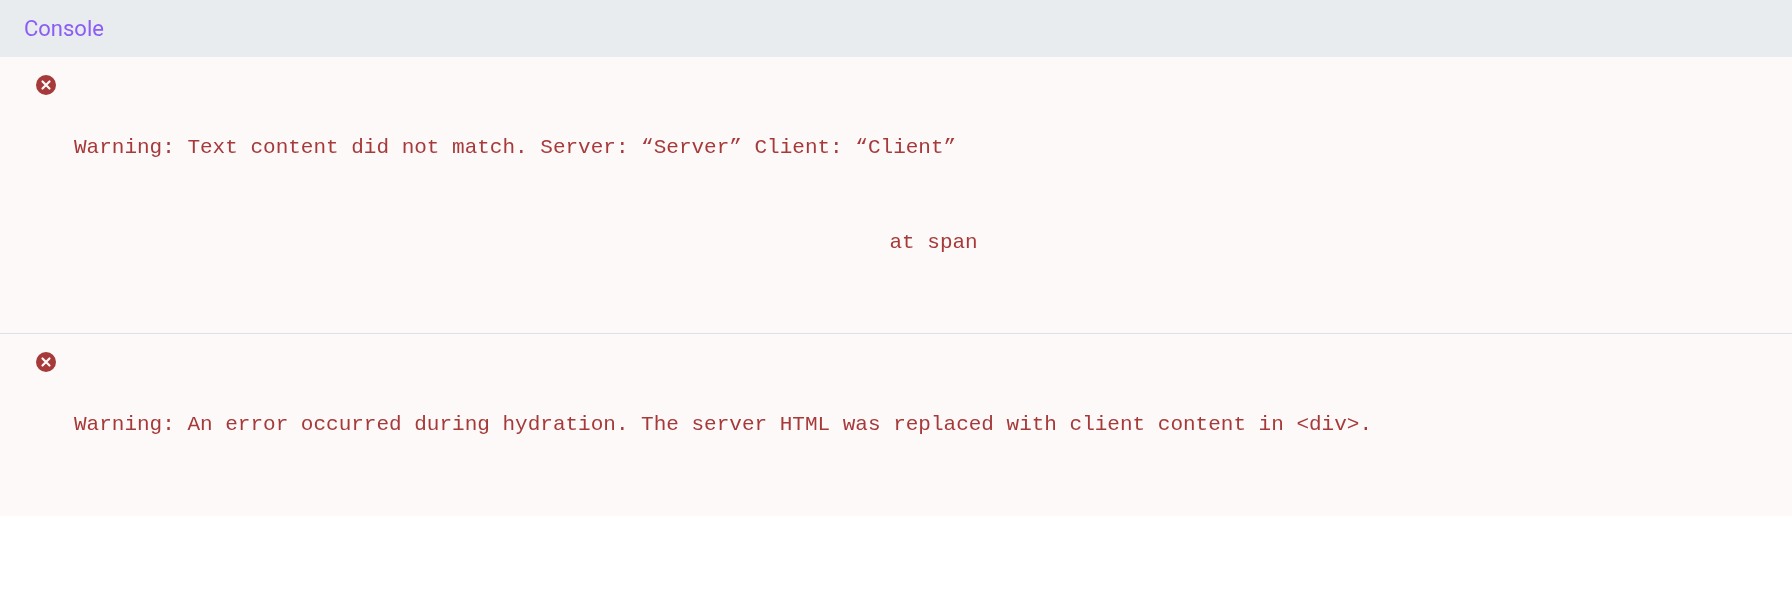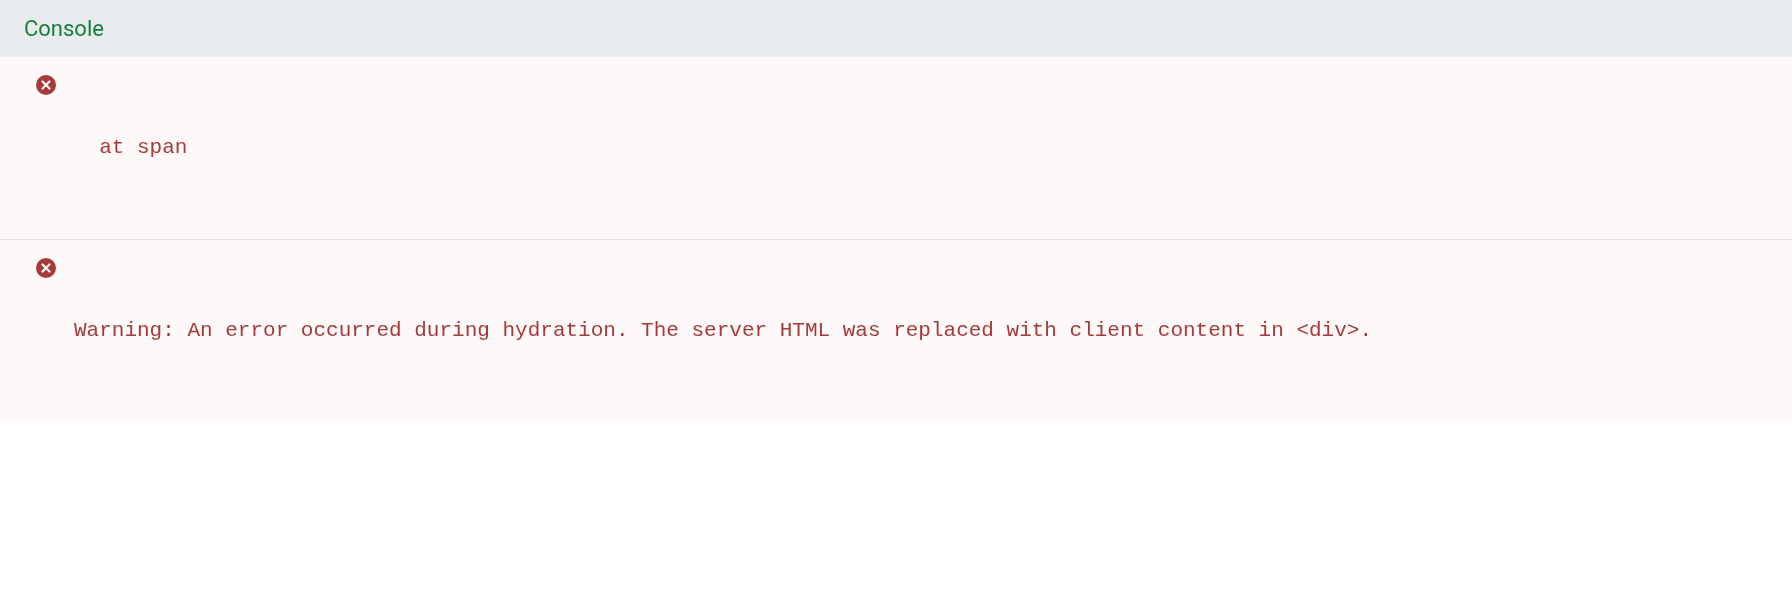--- a/index.html
+++ b/index.html
@@ -8,21 +8,21 @@
       box-sizing: border-box;
     }
     body {
       font-family: -apple-system, BlinkMacSystemFont, "Segoe UI", Roboto, Helvetica, Arial, sans-serif;
       background: #ffffff;
       width: 1792px;
     }
     .console-header {
       background: #e9ecef;
       padding: 16px 24px;
-      color: #15803d;
+      color: #8b5cf6;
       font-size: 22px;
       font-weight: 400;
     }
     .console-body {
       background: #ffffff;
     }
     .console-entry {
       display: flex;
       align-items: flex-start;
       padding: 12px 24px 12px 36px;
@@ -46,20 +46,21 @@
     .entry-content {
       flex: 1;
       white-space: pre;
     }
     .entry-message {
       display: block;
     }
     .entry-stack-line {
       display: block;
       padding-left: 2ch;
+      text-align: center;
     }
     .error-icon-svg {
       display: block;
     }
   </style>
 </head>
 <body>
 
 <div class="console-header">
   <span>Console</span>
@@ -68,20 +69,21 @@
 <div class="console-body">
 
   <div class="console-entry">
     <span class="entry-icon">
       <svg class="error-icon-svg" viewBox="0 0 20 20" width="20" height="20">
         <circle cx="10" cy="10" r="10" fill="#a63a3a"></circle>
         <path d="M6.5 6.5 L13.5 13.5 M13.5 6.5 L6.5 13.5" stroke="#fdf9f8" stroke-width="2.2" stroke-linecap="round"></path>
       </svg>
     </span>
     <div class="entry-content">
+      <span class="entry-message">Warning: Text content did not match. Server: “Server” Client: “Client”</span>
       <span class="entry-stack-line">at span</span>
     </div>
   </div>
 
   <div class="console-entry">
     <span class="entry-icon">
       <svg class="error-icon-svg" viewBox="0 0 20 20" width="20" height="20">
         <circle cx="10" cy="10" r="10" fill="#a63a3a"></circle>
         <path d="M6.5 6.5 L13.5 13.5 M13.5 6.5 L6.5 13.5" stroke="#fdf9f8" stroke-width="2.2" stroke-linecap="round"></path>
       </svg>

